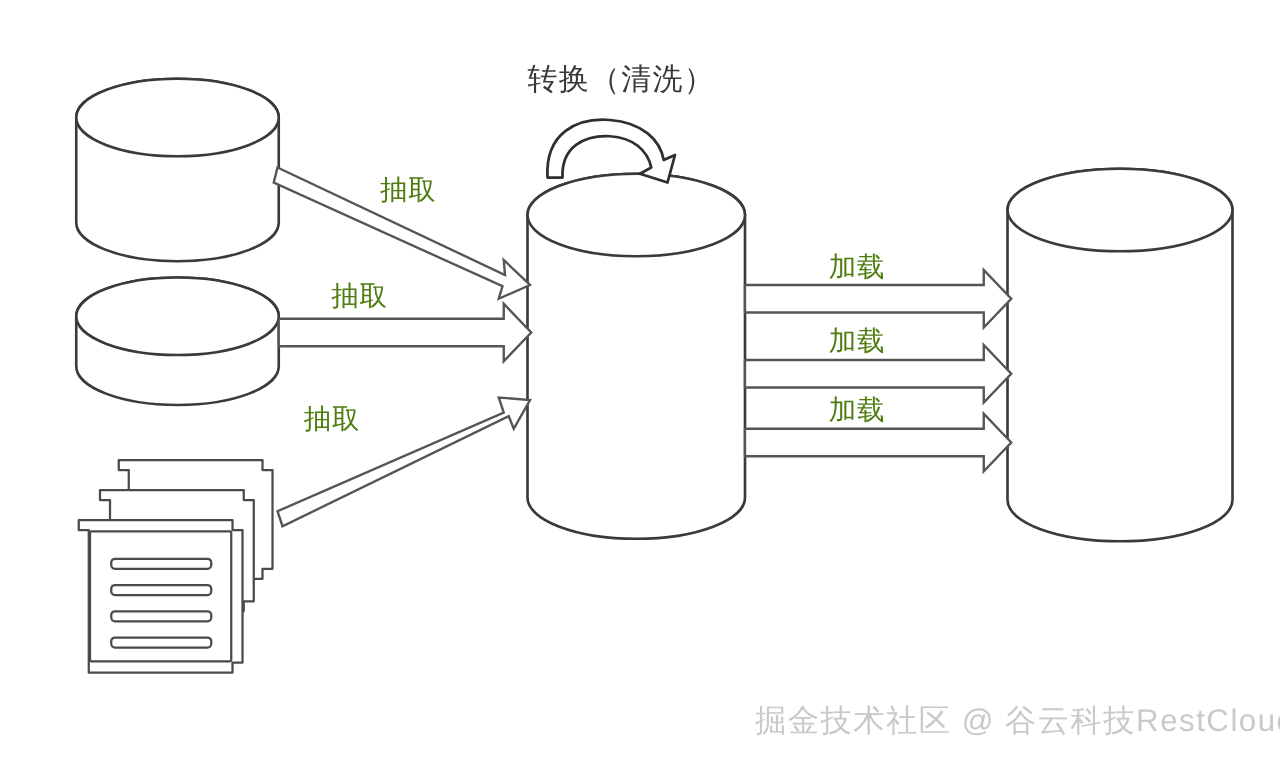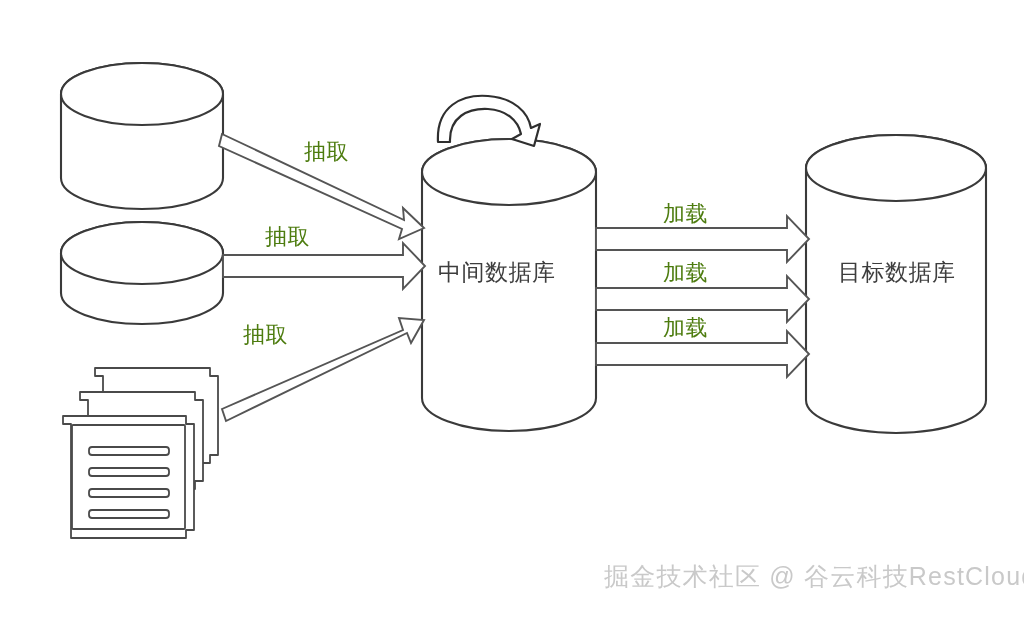--- a/index.html
+++ b/index.html
@@ -226,27 +226,26 @@
                L 787 331
                L 809 354
                L 787 377
                L 787 365
                L 596 365
                Z"></path>
     </g>
 
   </svg>
 
-
-
-
-
-  <div class="lbl lbl-node" style="left:438px; top:257px;">中间数据库</div>
-
-  <div class="lbl lbl-node" style="left:838px; top:257px;">目标数据库</div>
+  <div class="lbl lbl-title" style="left:422px; top:47px;">转换（清洗）</div>
+
+
+
+
+
 
   <div class="lbl lbl-edge" style="left:304px; top:137px;">抽取</div>
 
   <div class="lbl lbl-edge" style="left:265px; top:222px;">抽取</div>
 
   <div class="lbl lbl-edge" style="left:243px; top:320px;">抽取</div>
 
   <div class="lbl lbl-edge" style="left:663px; top:199px;">加载</div>
 
   <div class="lbl lbl-edge" style="left:663px; top:258px;">加载</div>

